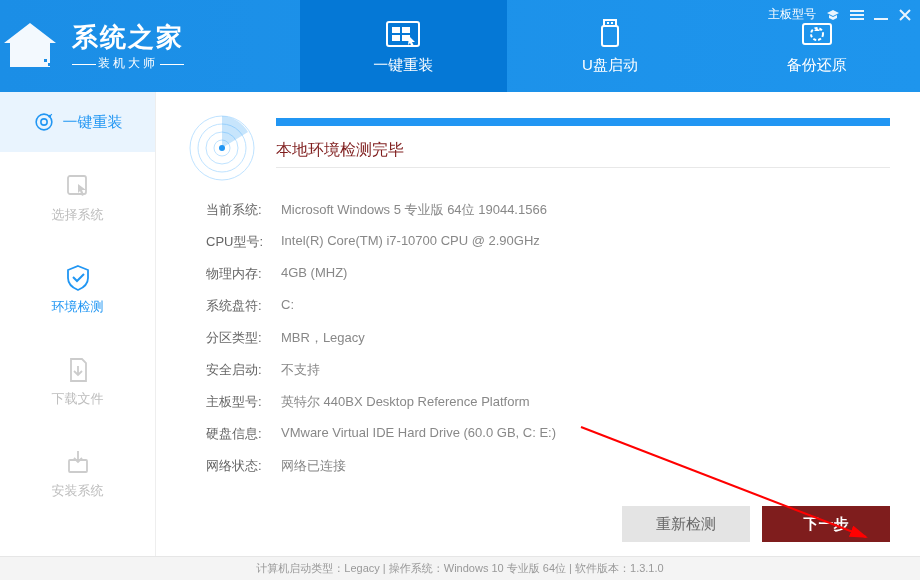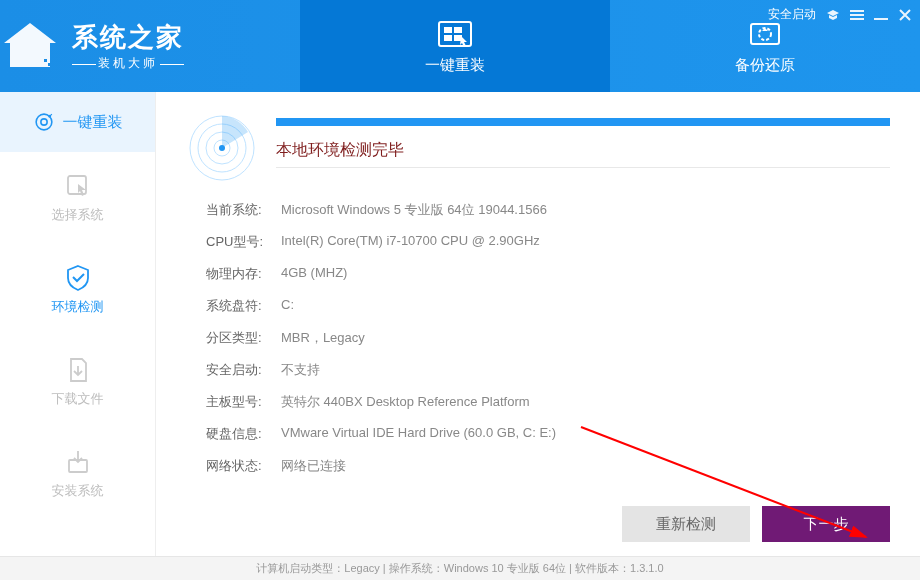--- a/index.html
+++ b/index.html
@@ -40,21 +40,21 @@
     .sep { height: 1px; background: #e8e8e8; margin: 6px 0 10px; }
     
     .info { }
     .info-row { display: flex; padding: 7px 0; font-size: 13px; }
     .info-label { width: 75px; color: #666; text-align: justify; }
     .info-value { color: #888; flex: 1; }
     
     .buttons { position: absolute; bottom: 14px; right: 30px; display: flex; gap: 12px; }
     .btn { width: 128px; height: 36px; border: none; font-size: 15px; cursor: pointer; }
     .btn-gray { background: #e4e4e4; color: #666; }
-    .btn-blue { background: #701a75; color: #fff; }
+    .btn-blue { background: #7f1d1d; color: #fff; font-weight: bold; }
     
     .arrow { position: absolute; pointer-events: none; }
     
     .footer { height: 24px; background: #f4f4f4; display: flex; align-items: center; justify-content: center; font-size: 11px; color: #999; border-top: 1px solid #e6e6e6; }
   </style>
 </head>
 <body>
 
 <div class="header">
   <div class="logo-area">
@@ -75,29 +75,38 @@
           <rect x="7" y="9" width="8" height="6" fill="#fff"></rect>
           <rect x="17" y="9" width="8" height="6" fill="#fff"></rect>
           <rect x="7" y="17" width="8" height="6" fill="#fff"></rect>
           <rect x="17" y="17" width="8" height="6" fill="#fff"></rect>
           <path d="M24 18 L30 24 L27 24 L29 28 L27 29 L25 25 L23 27 Z" fill="#fff"></path>
         </svg>
       <span class="tab-label">一键重装</span>
     </div>
     <div class="tab">
       <svg class="tab-icon" viewBox="0 0 36 32">
+          <rect x="12" y="2" width="12" height="6" fill="none" stroke="#fff" stroke-width="2"></rect>
+          <rect x="15" y="4" width="2" height="2" fill="#fff"></rect>
+          <rect x="19" y="4" width="2" height="2" fill="#fff"></rect>
+          <rect x="10" y="8" width="16" height="20" rx="2" fill="none" stroke="#fff" stroke-width="2"></rect>
+        </svg>
+      <span class="tab-label">U盘启动</span>
+    </div>
+    <div class="tab">
+      <svg class="tab-icon" viewBox="0 0 36 32">
           <rect x="4" y="6" width="28" height="20" rx="2" fill="none" stroke="#fff" stroke-width="2"></rect>
           <circle cx="18" cy="16" r="6" fill="none" stroke="#fff" stroke-width="2" stroke-dasharray="3 2"></circle>
           <path d="M18 10 L15 13 L21 13 Z" fill="#fff"></path>
         </svg>
       <span class="tab-label">备份还原</span>
     </div>
   </div>
   <div class="header-tools">
-    <span>安全启动</span>
+    <span>主板型号</span>
     <svg class="ht-icon" viewBox="0 0 14 14">
         <path fill="#fff" d="M7 2 L13 5 L7 8 L1 5 Z M3 7 L3 10 L7 12 L11 10 L11 7 L7 9 Z"></path>
       </svg>
     <svg class="ht-icon" viewBox="0 0 14 14">
         <rect y="2" width="14" height="2" fill="#fff"></rect>
         <rect y="6" width="14" height="2" fill="#fff"></rect>
         <rect y="10" width="14" height="2" fill="#fff"></rect>
       </svg>
     <svg class="ht-icon" viewBox="0 0 14 14">
         <rect y="10" width="14" height="2" fill="#fff"></rect>

